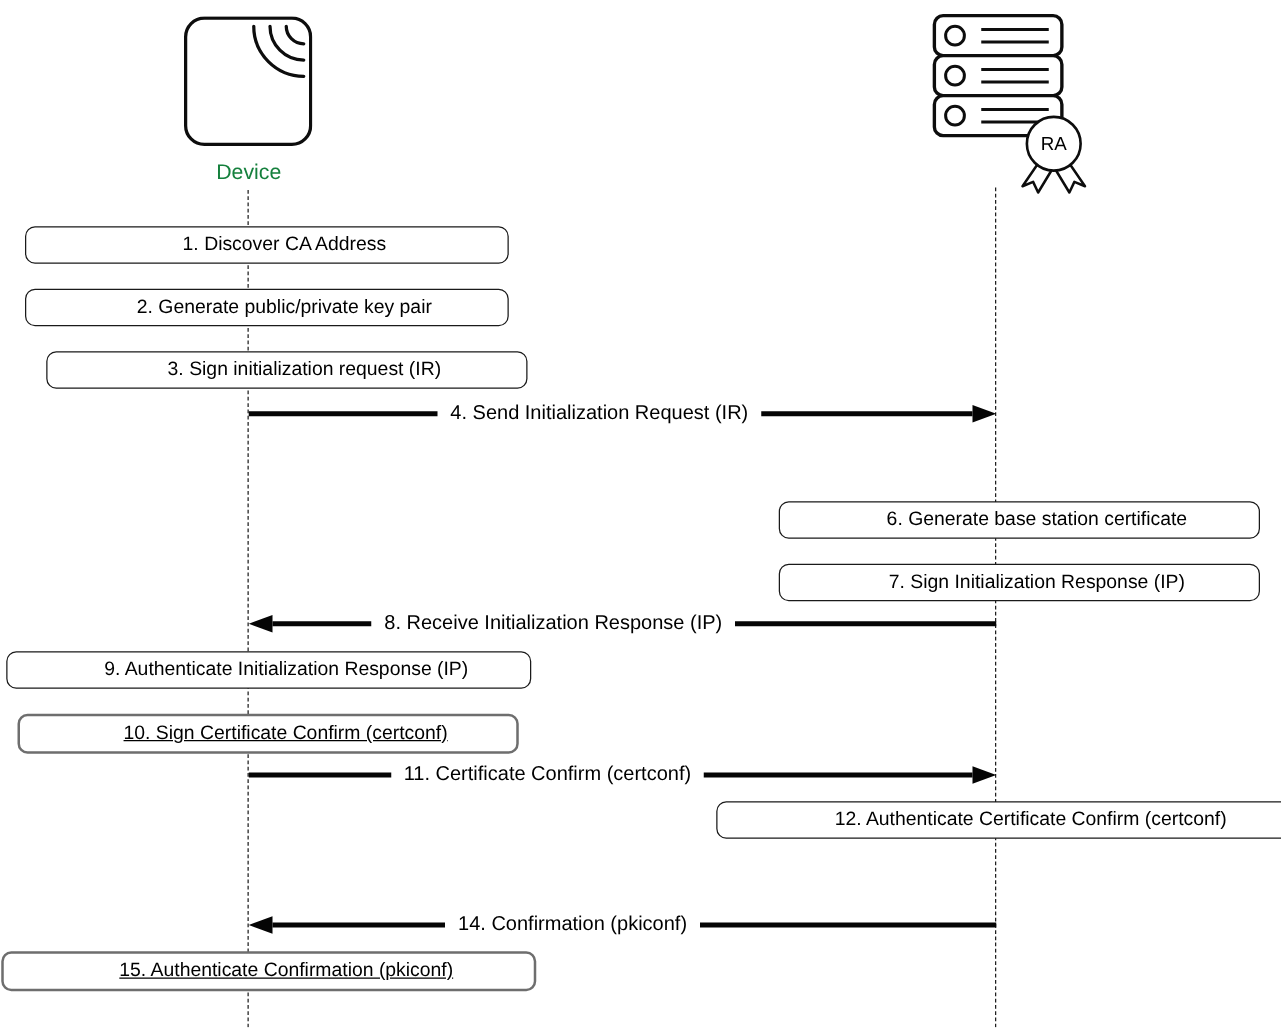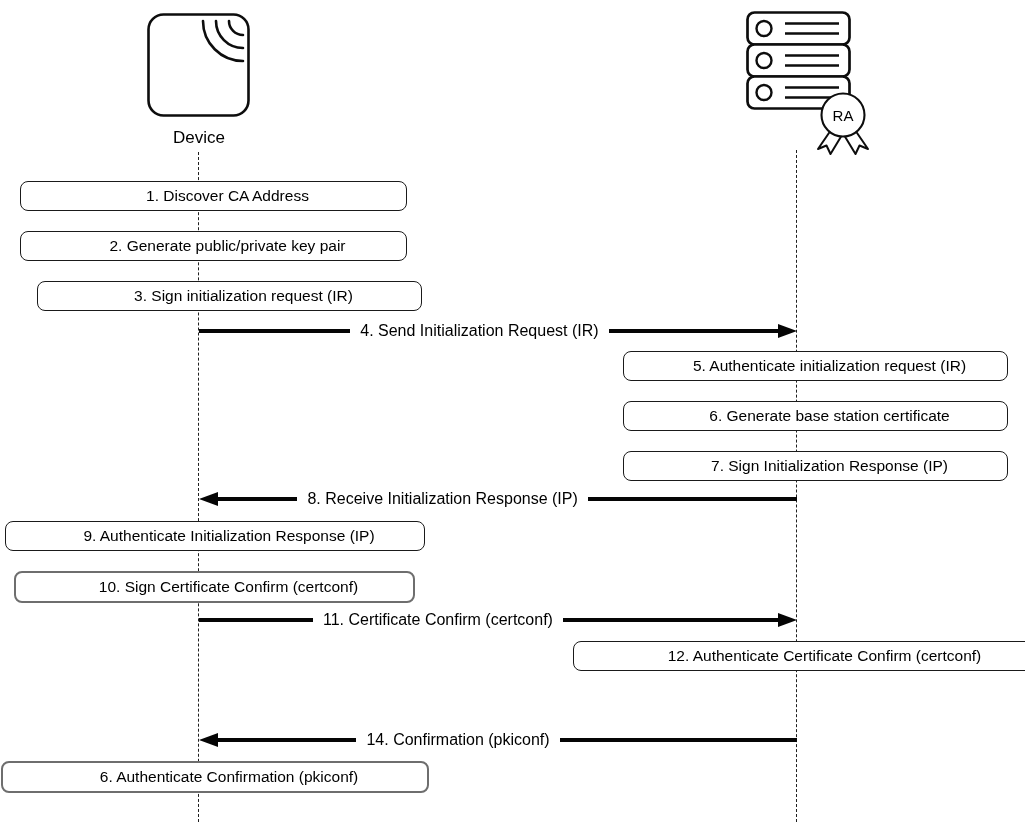--- a/index.html
+++ b/index.html
@@ -7,29 +7,29 @@
     position:relative;width:1025px;height:822px;background:#ffffff;
     font-family:"Liberation Sans","DejaVu Sans",sans-serif;color:#000;
     overflow:hidden;
   }
   .abs{position:absolute;}
   .lifeline{
     position:absolute;width:0;
     border-left:1.5px dashed #1f1f1f;
   }
   .actor-label{
-    position:absolute;text-align:center;font-size:17px;color:#000000;
+    position:absolute;text-align:center;font-size:17px;color:#15803d;
   }
   .box{
     position:absolute;height:28px;background:#ffffff;
     border:1.7px solid #1a1a1a;border-radius:8px;
     display:flex;align-items:center;justify-content:center;
     font-size:15.5px;white-space:nowrap;z-index:3;padding-left:28px;
   }
-  .box.gray{border-color:#6e6e6e;border-width:2px;}
+  .box.gray{border-color:#6e6e6e;border-width:2px;text-decoration:underline;}
   .msg{
     position:absolute;left:199px;width:598px;height:28px;
     display:flex;align-items:center;z-index:2;
   }
   .msg .seg{height:3.4px;background:#050505;}
   .msg .lbl{padding:0 10px;font-size:16px;white-space:nowrap;}
   .head-r{
     width:0;height:0;flex:none;
     border-top:7px solid transparent;border-bottom:7px solid transparent;
     border-left:19px solid #050505;
@@ -79,21 +79,20 @@
   <div class="box" style="left:20px;top:231px;width:357px">2. Generate public/private key pair</div>
   <div class="box" style="left:37px;top:281px;width:355px">3. Sign initialization request (IR)</div>
 
   <div class="msg" style="top:317px">
     <div class="seg" style="flex-grow:150"></div>
     <span class="lbl">4. Send Initialization Request (IR)</span>
     <div class="seg" style="flex-grow:168"></div>
     <div class="head-r"></div>
   </div>
 
-  <div class="box" style="left:623px;top:351px;width:355px">5. Authenticate initialization request (IR)</div>
   <div class="box" style="left:623px;top:401px;width:355px">6. Generate base station certificate</div>
   <div class="box" style="left:623px;top:451px;width:355px">7. Sign Initialization Response (IP)</div>
 
   <div class="msg" style="top:485px">
     <div class="head-l"></div>
     <div class="seg" style="flex-grow:90"></div>
     <span class="lbl">8. Receive Initialization Response (IP)</span>
     <div class="seg" style="flex-grow:237"></div>
   </div>
 
@@ -109,15 +108,15 @@
 
   <div class="box" style="left:573px;top:641px;width:445px">12. Authenticate Certificate Confirm (certconf)</div>
 
   <div class="msg" style="top:726px">
     <div class="head-l"></div>
     <div class="seg" style="flex-grow:140"></div>
     <span class="lbl">14. Confirmation (pkiconf)</span>
     <div class="seg" style="flex-grow:240"></div>
   </div>
 
-  <div class="box gray" style="left:1px;top:761px;width:396px">6. Authenticate Confirmation (pkiconf)</div>
+  <div class="box gray" style="left:1px;top:761px;width:396px">15. Authenticate Confirmation (pkiconf)</div>
 
 </div>
 
 </body></html>

